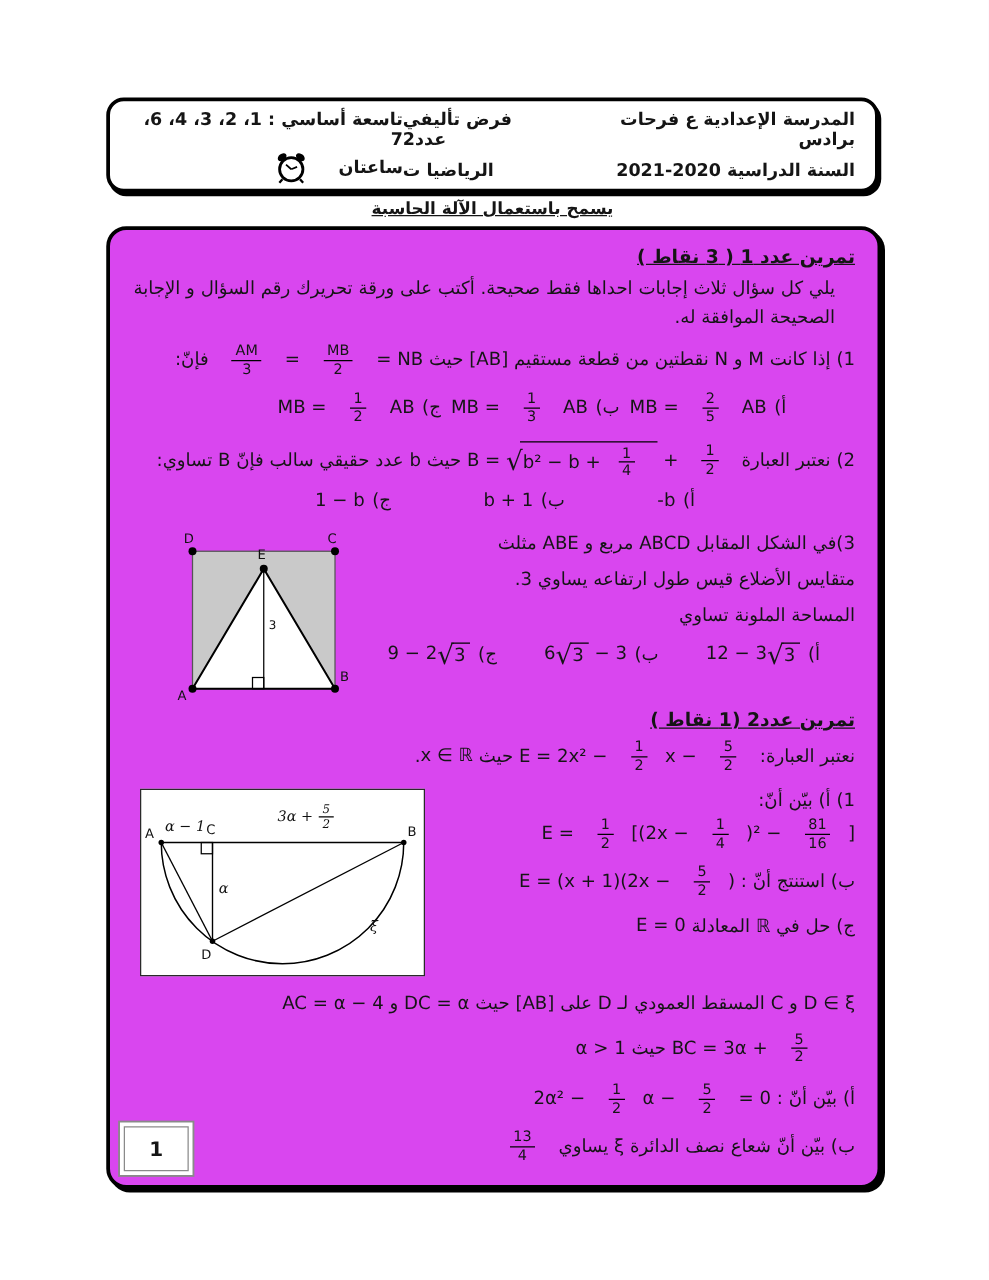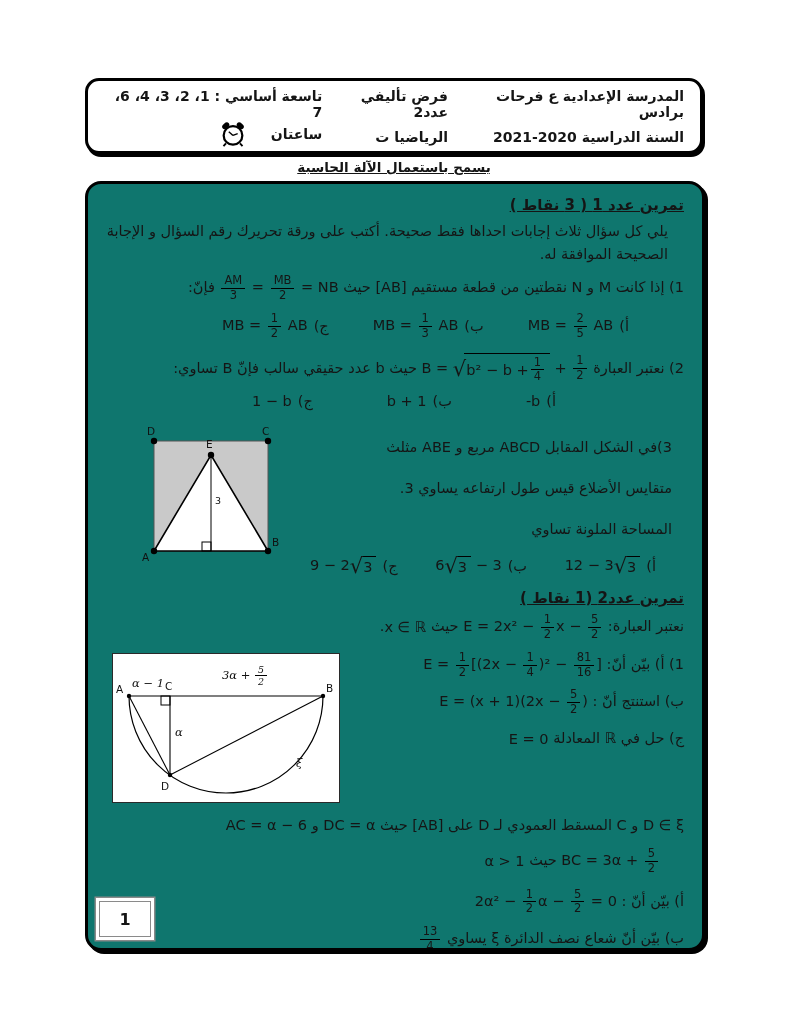--- a/index.html
+++ b/index.html
@@ -5,58 +5,58 @@
   html,body{margin:0;padding:0;width:791px;height:1024px;background:#ffffff;overflow:hidden;}
   body{font-family:"DejaVu Sans",sans-serif;color:#151515;}
   .page{position:relative;width:791px;height:1024px;background:#fff;}
 
   
   .hdr{position:absolute;left:85px;top:78px;width:618px;height:76px;box-sizing:border-box;
        border:3px solid #000;border-radius:14px;box-shadow:2px 3px 0 0 #000;
        direction:rtl;display:flex;justify-content:space-between;align-items:stretch;
        padding:7px 16px 6px 14px;font-weight:bold;font-size:14px;background:#fff;}
   .hcol{display:flex;flex-direction:column;justify-content:space-between;}
-  .hcol.c{text-align:right;}
+  .hcol.c{text-align:left;}
   .hrow{display:flex;align-items:center;gap:24px;}
   .clock{flex:0 0 auto;}
 
   .calcnote{position:absolute;left:85px;top:159px;width:618px;text-align:center;
             font-weight:bold;font-size:13.5px;text-decoration:underline;direction:rtl;}
 
   
   .main{position:absolute;left:85px;top:181px;width:620px;height:770px;box-sizing:border-box;
-        border:3px solid #000;border-radius:16px;box-shadow:3px 3px 0 0 #000;background:#0f766e;
+        border:3px solid #000;border-radius:16px;box-shadow:3px 3px 0 0 #000;background:#d946ef;
         direction:rtl;text-align:right;font-size:14.5px;padding:12px 18px 8px 14px;overflow:hidden;}
 
   .ex-title{font-weight:bold;text-decoration:underline;font-size:15px;margin:0 0 6px 0;}
   .intro{margin:0 16px 8px 0;line-height:1.6;}
   .line{margin:0 0 8px 0;line-height:1.7;}
   .mline{margin:2px 0 9px 0;}
 
   
   .math{direction:ltr;unicode-bidi:isolate;display:inline-block;vertical-align:middle;white-space:nowrap;}
   .frac{display:inline-flex;flex-direction:column;text-align:center;vertical-align:middle;
-        font-size:11.5px;line-height:1.2;margin:0 2px;}
+        font-size:11.5px;line-height:1.2;margin:0 14px;}
   .fnum{border-bottom:1.3px solid #000;padding:0 3px;}
   .fden{padding:0 3px;}
   .sqrt{display:inline-flex;align-items:center;vertical-align:middle;}
   .rsign{font-size:1.45em;line-height:0.9;transform:translateY(1px);}
   .rad{border-top:1.4px solid #000;padding:2px 4px 0 2px;display:inline-flex;align-items:center;margin-left:-2px;}
 
   
   .optrow{display:flex;justify-content:space-between;direction:rtl;margin:2px 0 12px 0;}
   .optrow.r1{padding:0 55px 0 120px;}
   .optrow.r2{padding:0 128px 0 150px;}
   .optrow.r3{padding:0 28px 0 6px;margin-top:6px;}
   .opt{display:inline-flex;align-items:center;gap:6px;direction:rtl;}
 
   
   .q3row{display:flex;direction:rtl;margin:0 0 2px 0;}
   .q3col{flex:1 1 auto;}
-  .q3col .line{line-height:2.0;margin:12px;}
+  .q3col .line{line-height:2.0;margin:0;}
 
   
   .fig1{flex:0 0 auto;width:150px;height:138px;position:relative;margin:4px 14px 2px 38px;}
   .fig2{float:left;width:226px;height:148px;position:relative;border:1.5px solid #2a2a2a;
         background:#fff;margin:2px 14px 10px 10px;}
   .plabel{position:absolute;font-size:10.5px;direction:ltr;line-height:1;color:#111;}
   .figmath{position:absolute;font-family:"DejaVu Serif",serif;font-style:italic;font-size:11.5px;
            direction:ltr;line-height:1;color:#111;}
   .figmath .frac{font-size:9.5px;margin:0 1px;}
   .figmath .fnum{border-bottom:1px solid #000;padding:0 2px;}
@@ -262,21 +262,21 @@
           </span>)² − <span class="frac">
             <span class="fnum">81</span>
             <span class="fden">16</span>
           </span>]</span></div>
     <div class="line mline">ب) استنتج أنّ : <span class="math" dir="ltr">E = (x + 1)(2x − <span class="frac">
             <span class="fnum">5</span>
             <span class="fden">2</span>
           </span>)</span></div>
     <div class="line mline">ج) حل في ℝ المعادلة <span class="math" dir="ltr">E = 0</span></div>
 
-    <div class="line mline clearl"><span class="math" dir="ltr">D ∈ ξ</span> و C المسقط العمودي لـ D على [AB] حيث <span class="math" dir="ltr">DC = α</span> و <span class="math" dir="ltr">AC = α − 6</span></div>
+    <div class="line mline clearl"><span class="math" dir="ltr">D ∈ ξ</span> و C المسقط العمودي لـ D على [AB] حيث <span class="math" dir="ltr">DC = α</span> و <span class="math" dir="ltr">AC = α − 4</span></div>
     <div class="line mline l2line" style="padding-left:0;"><span class="l2inner" style="display:inline-block;margin-right:24px;"><span class="math" dir="ltr">BC = 3α + <span class="frac">
               <span class="fnum">5</span>
               <span class="fden">2</span>
             </span></span> حيث <span class="math" dir="ltr">α &gt; 1</span></span></div>
     <div class="line mline">أ) بيّن أنّ : <span class="math" dir="ltr">2α² − <span class="frac">
             <span class="fnum">1</span>
             <span class="fden">2</span>
           </span>α − <span class="frac">
             <span class="fnum">5</span>
             <span class="fden">2</span>

